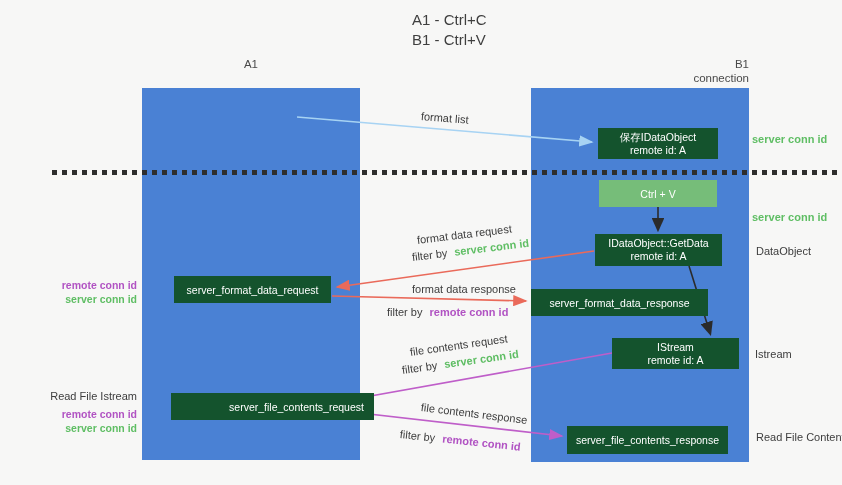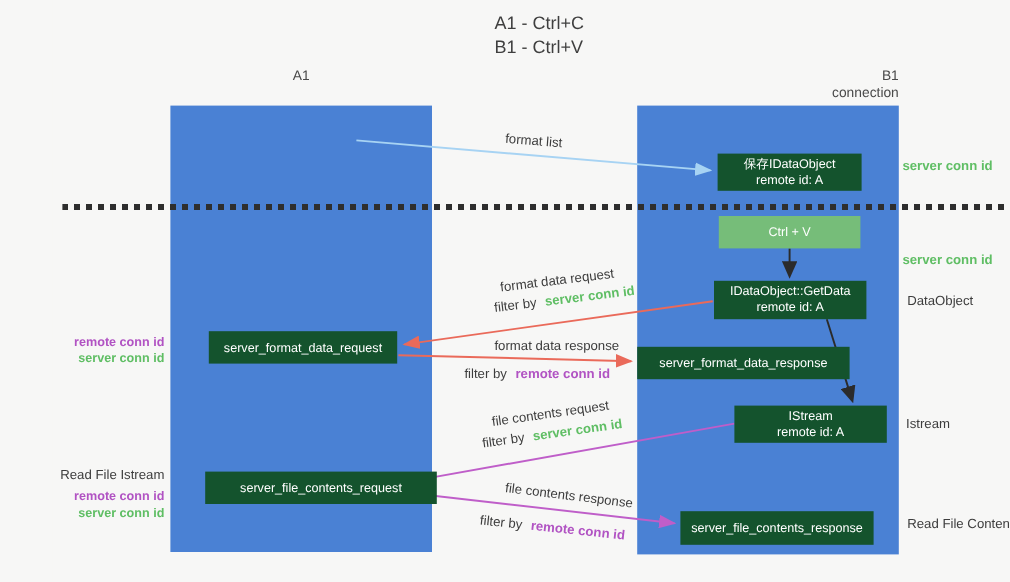--- a/index.html
+++ b/index.html
@@ -92,21 +92,21 @@
 
   <div class="node orange" style="left:487px;top:289px;width:177px;height:27px;justify-content:center;">
     <span>server_format_data_response</span>
   </div>
 
   <div class="node orange two-line" style="left:568px;top:338px;width:127px;height:31px;">
     <span>IStream</span>
     <span>remote id: A</span>
   </div>
 
-  <div class="node orange" style="left:127px;top:393px;width:193px;height:27px;">
+  <div class="node orange" style="left:127px;top:393px;width:155px;height:27px;padding-left:48px;">
     <span>server_file_contents_request</span>
   </div>
 
   <div class="node orange" style="left:523px;top:426px;width:161px;height:28px;justify-content:center;">
     <span>server_file_contents_response</span>
   </div>
 
   <div class="alabel" style="left:377px;top:110px;transform:rotate(4.5deg);">
     <span>format list</span>
   </div>

